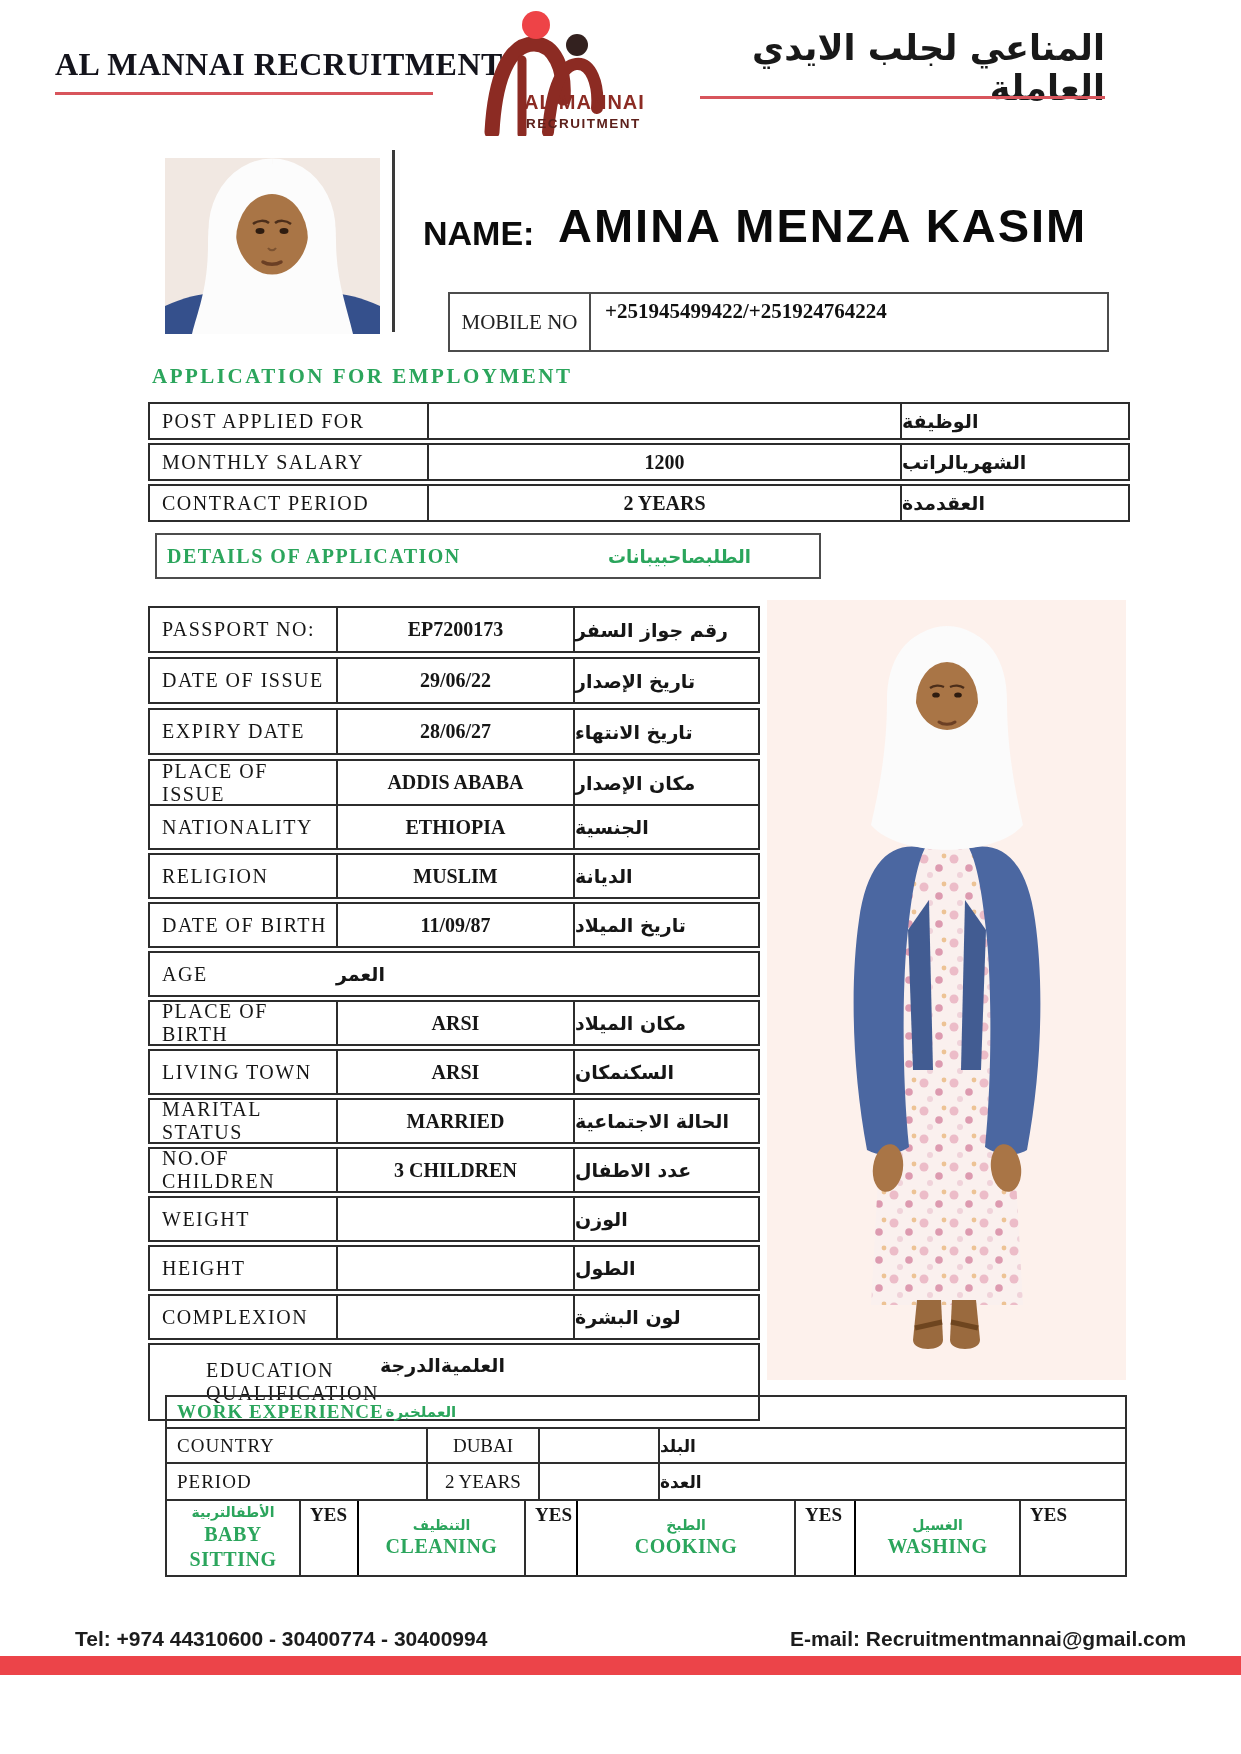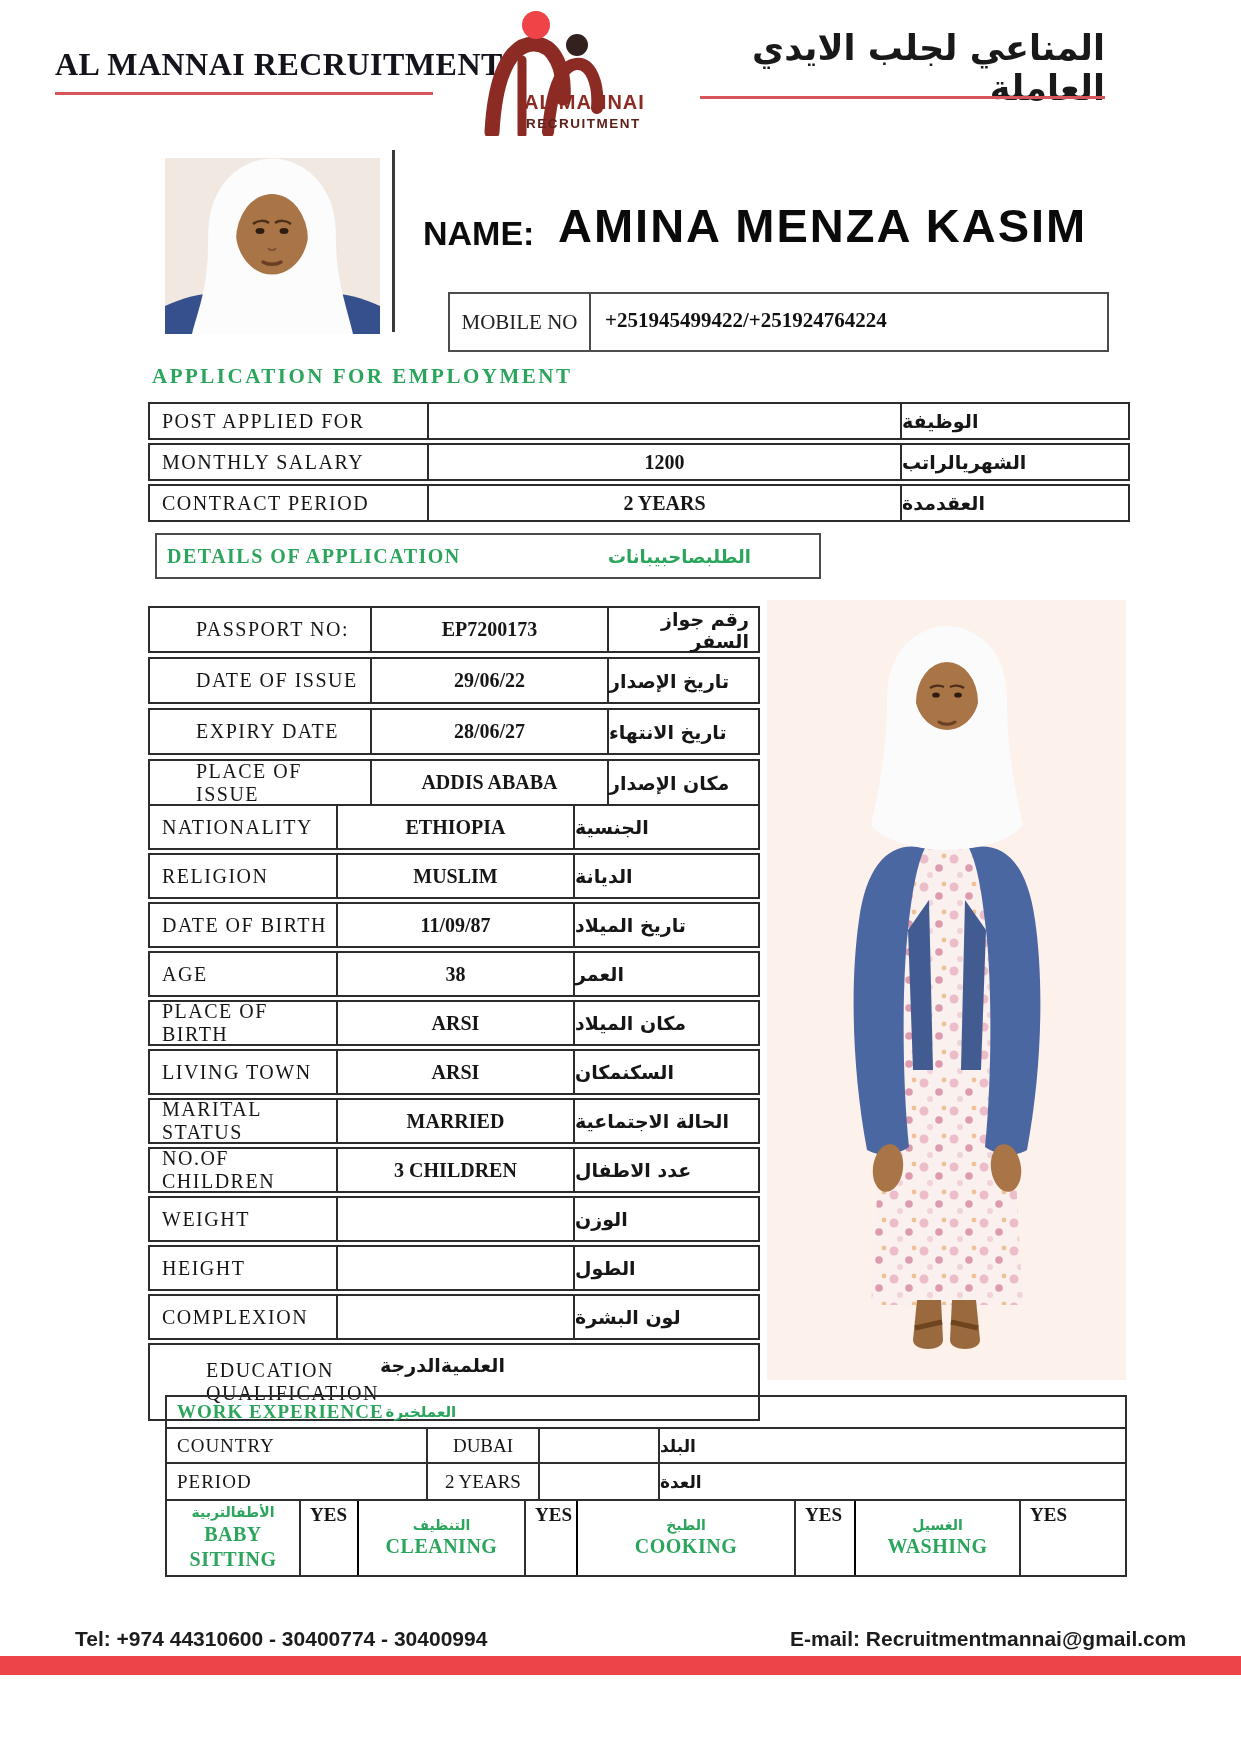--- a/index.html
+++ b/index.html
@@ -16,21 +16,21 @@
 
   
   .photo-head{left:165px;top:158px;width:215px;height:176px;}
   .vline{left:392px;top:150px;width:3px;height:182px;background:#3a3a3a;}
   .name-label{left:423px;top:214px;font-family:"Liberation Sans",sans-serif;font-weight:bold;font-size:34px;color:#0c0c0c;}
   .name-value{left:558px;top:198px;font-family:"Liberation Sans",sans-serif;font-weight:bold;font-size:47px;letter-spacing:2px;color:#0a0a0a;white-space:nowrap;}
 
   .mobile-box{left:448px;top:292px;width:657px;height:56px;border:2px solid #4c4c4c;display:flex;}
   .mobile-label{width:139px;border-right:2px solid #4c4c4c;display:flex;align-items:center;justify-content:center;
                 font-size:21px;color:#222;}
-  .mobile-value{flex:1;padding:14px 0 0 14px;font-size:21px;font-weight:bold;color:#111;}
+  .mobile-value{flex:1;padding:5px 0 0 14px;font-size:21px;font-weight:bold;color:#111;}
 
   .green{color:#2ba55c;}
   .app-heading{left:152px;top:364px;font-size:21px;font-weight:bold;letter-spacing:2.5px;}
 
   
   .rowtable{display:flex;flex-direction:column;}
   .rowtable .trow{display:flex;border:2px solid #2c2c2c;background:#fff;}
   .rowtable .trow + .trow{margin-top:3px;}
   .cell{display:flex;align-items:center;}
   .c-label{padding-left:12px;font-size:20px;letter-spacing:1.5px;}
@@ -49,21 +49,21 @@
                display:flex;align-items:center;justify-content:space-between;}
   .details-en{padding-left:10px;font-size:20px;font-weight:bold;letter-spacing:1.5px;}
   .details-ar{padding-right:68px;font-size:18px;font-weight:bold;direction:rtl;font-family:"DejaVu Sans",sans-serif;}
 
   
   .ppt{left:148px;width:612px;}
   .ppt .c-label{width:174px;line-height:1.15;}
   .ppt .c-value{width:235px;border-left:2px solid #2c2c2c;border-right:2px solid #2c2c2c;}
   .ppt .c-ar{flex:1;}
   .passport{top:606px;}
-  .passport .trow{height:43px;padding-left:34px;}
+  .passport .trow{height:43px;}
   .passport .trow + .trow{margin-top:4px;}
   .personal{top:804px;}
   .personal .trow{height:42px;}
   .personal .trow.tall{height:74px;padding-left:44px;}
 
   
   .photo-full{left:767px;top:600px;width:359px;height:780px;background:#fdf1ec;}
 
   
   .work{left:165px;top:1395px;width:962px;border:2px solid #2e2e2e;display:flex;flex-direction:column;
@@ -248,21 +248,20 @@
       <div class="cell c-value">MUSLIM</div>
       <div class="cell c-ar">الديانة</div>
     </div>
     <div class="trow">
       <div class="cell c-label">DATE OF BIRTH</div>
       <div class="cell c-value">11/09/87</div>
       <div class="cell c-ar">تاريخ الميلاد</div>
     </div>
     <div class="trow">
       <div class="cell c-label">AGE</div>
-      <div class="cell c-value">38</div>
       <div class="cell c-ar">العمر</div>
     </div>
     <div class="trow">
       <div class="cell c-label">PLACE OF BIRTH</div>
       <div class="cell c-value">ARSI</div>
       <div class="cell c-ar">مكان الميلاد</div>
     </div>
     <div class="trow">
       <div class="cell c-label">LIVING TOWN</div>
       <div class="cell c-value">ARSI</div>

